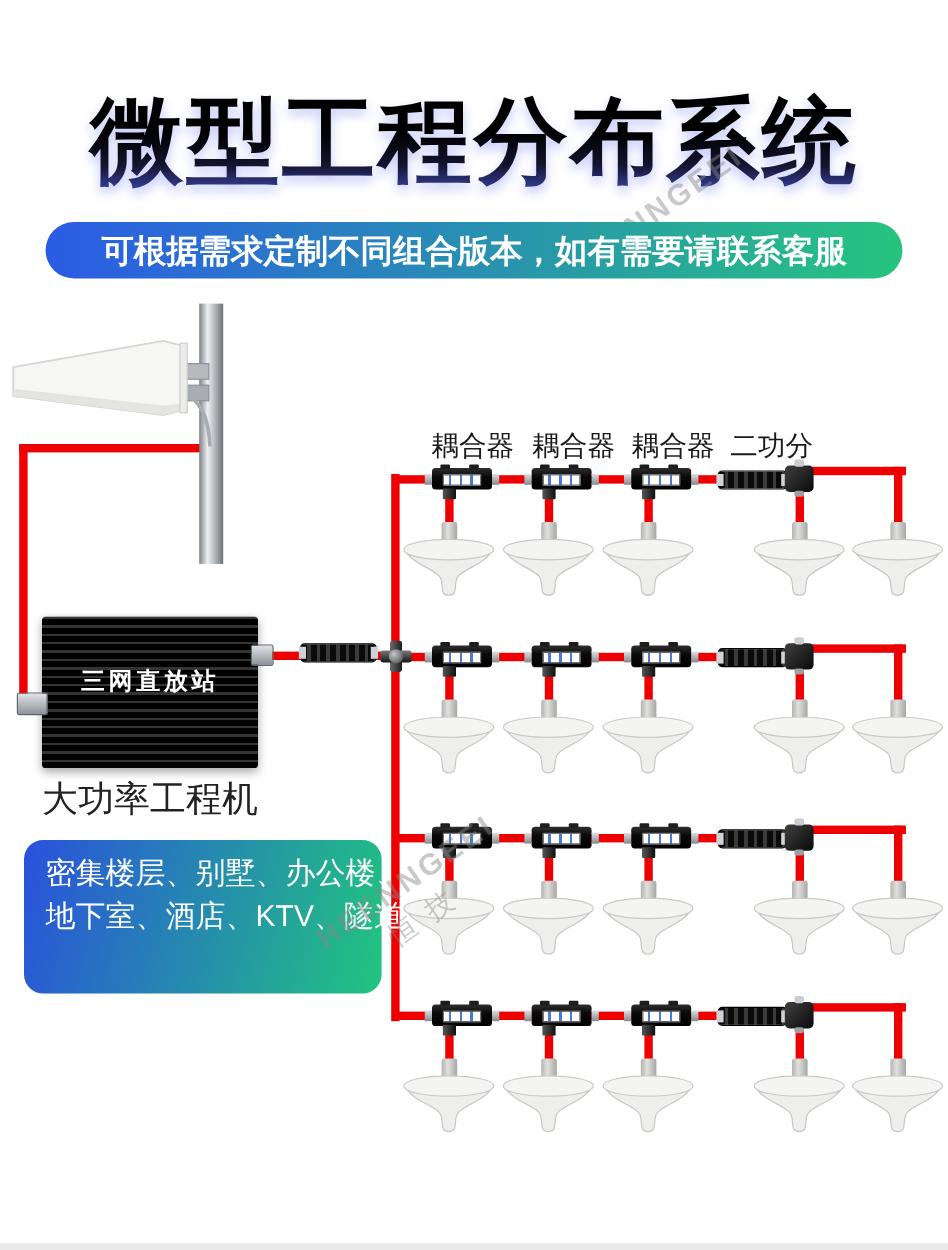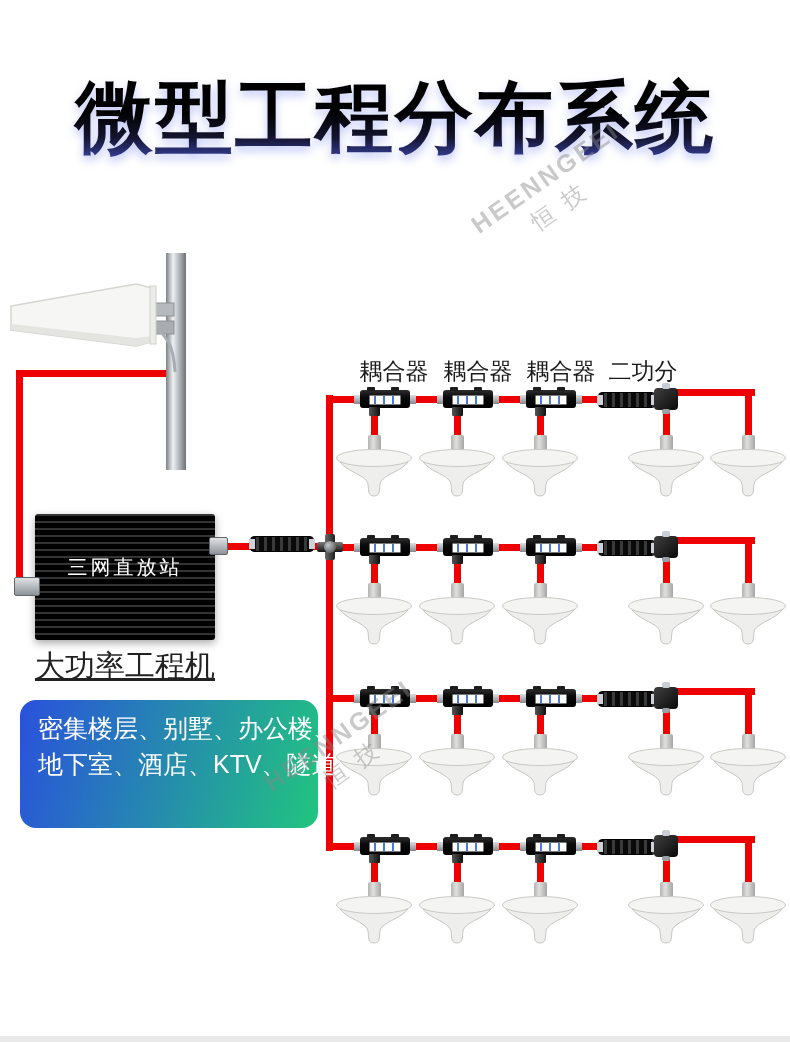--- a/index.html
+++ b/index.html
@@ -34,26 +34,26 @@
   
   .cable{position:absolute;background:var(--cable,#ee0000);z-index:1;}
   .cable.h{height:7px;}
   .cable.v{width:7px;}
 
   
   .amp{position:absolute;left:35px;top:514px;width:180px;height:126px;border-radius:3px;
        background:repeating-linear-gradient(180deg,#343434 0 2px,#000 2px 7px);
        box-shadow:0 3px 8px rgba(0,0,0,.35);z-index:3;}
   .amp-label{position:absolute;left:0;top:40px;width:100%;text-align:center;color:#fff;
-             font-weight:normal;font-size:20px;letter-spacing:3px;}
+             font-weight:bold;font-size:20px;letter-spacing:3px;}
   .amp-in,.amp-out{position:absolute;background:linear-gradient(180deg,#e0e3e6,#8d9399);
              border:1px solid #60666c;border-radius:2px;z-index:4;}
   .amp-in{left:14px;top:577px;width:24px;height:17px;}
   .amp-out{left:209px;top:537px;width:17px;height:16px;}
-  .amp-caption{position:absolute;left:35px;top:646px;font-size:30px;color:#222;z-index:3;text-decoration:underline;}
+  .amp-caption{position:absolute;left:35px;top:646px;font-size:30px;color:#222;z-index:3;}
 
   
   .info{position:absolute;left:20px;top:700px;width:298px;height:128px;border-radius:16px;
         background:linear-gradient(105deg,var(--info-from,#2a51dc),var(--info-to,#21c57f));
         color:#fff;font-size:25px;line-height:36px;padding:10px 0 0 18px;box-sizing:border-box;
         z-index:3;white-space:nowrap;}
 
   
   .devlabels span{position:absolute;top:356px;transform:translateX(-50%);font-size:23px;
         color:#1a1a1a;white-space:nowrap;z-index:3;}
@@ -93,20 +93,21 @@
         background:radial-gradient(circle at 35% 35%,#c4c8cc,#3c3c3c);}
 
   .bottombar{position:absolute;left:0;bottom:0;width:100%;height:6px;background:#e9e9e9;}
 </style>
 </head>
 <body>
 
 <div class="stage" style="--cable: #ee0000; --banner-from: #2b5be5; --banner-to: #26c47e; --info-from: #2a51dc; --info-to: #21c57f;">
 
   <div class="title">微型工程分布系统</div>
+  <div class="banner">可根据需求定制不同组合版本，如有需要请联系客服</div>
 
   <div class="wm wm1">
     <div class="l1">HEENNGEEI</div>
     <div class="l2">恒技</div>
   </div>
   <div class="wm wm2">
     <div class="l1">HEENNGEEI</div>
     <div class="l2">恒技</div>
   </div>
 

